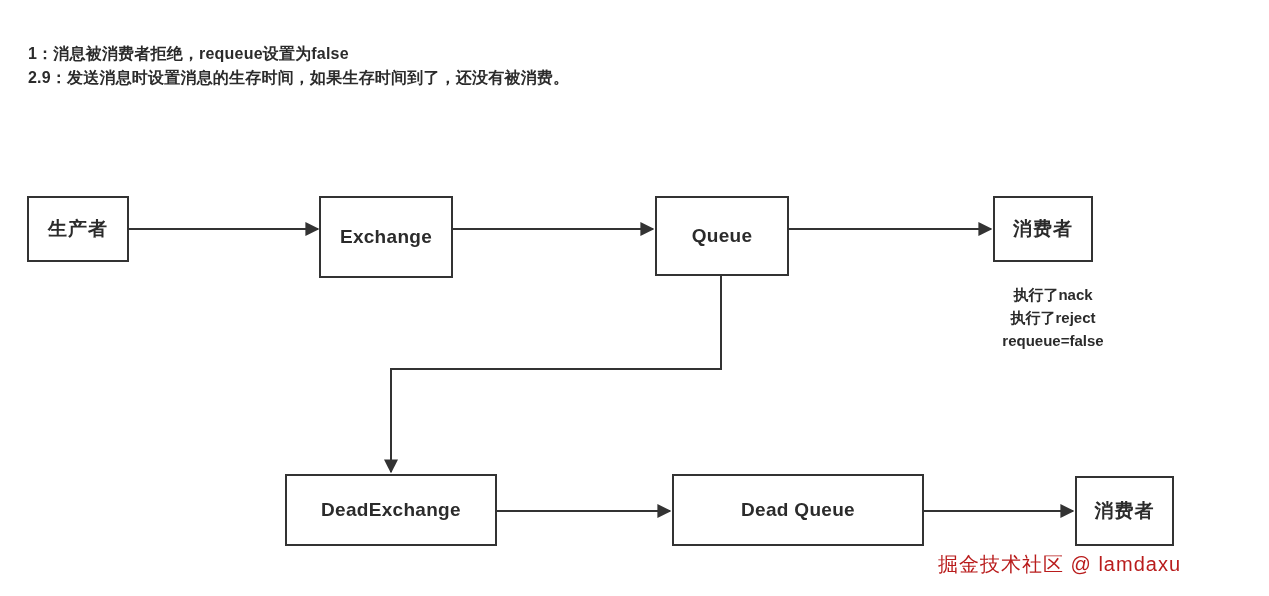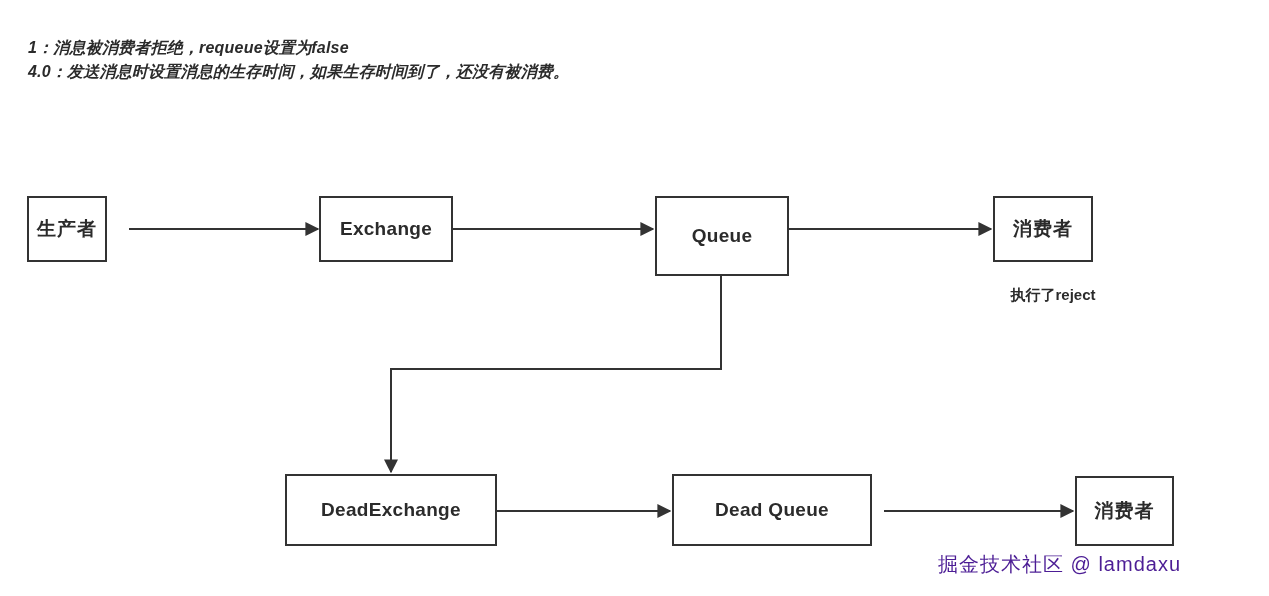--- a/index.html
+++ b/index.html
@@ -13,23 +13,22 @@
     position: relative;
     overflow: hidden;
     font-family: "Liberation Sans", "DejaVu Sans", sans-serif;
     color: #2b2b2b;
   }
 
   
   #notes {
     position: absolute;
     left: 28px;
-    top: 36px;
+    top: 42px;
     width: 1100px;
-    font-style: italic;
   }
   .note-line {
     font-size: 16px;
     font-weight: bold;
     line-height: 24px;
     color: #2b2b2b;
     white-space: nowrap;
     letter-spacing: 0.2px;
   }
 
@@ -80,32 +79,32 @@
     color: #2b2b2b;
     white-space: nowrap;
   }
 
   
   #watermark {
     position: absolute;
     left: 938px;
     top: 551px;
     font-size: 20px;
-    color: #4c1d95;
+    color: #b91c1c;
     white-space: nowrap;
     letter-spacing: 1px;
     user-select: none;
   }
 </style>
 </head>
 <body>
 
 <div id="notes">
   <div class="note-line">1：消息被消费者拒绝，requeue设置为false</div>
-  <div class="note-line">4.0：发送消息时设置消息的生存时间，如果生存时间到了，还没有被消费。</div>
+  <div class="note-line">2.9：发送消息时设置消息的生存时间，如果生存时间到了，还没有被消费。</div>
 </div>
 
 <div id="diagram">
 
   <svg id="edges" viewBox="0 0 1269 596" xmlns="http://www.w3.org/2000/svg">
     <defs>
       <marker id="arrow" viewBox="0 0 10 10" refX="9" refY="5" markerWidth="7" markerHeight="7" orient="auto-start-reverse">
         <path d="M 0 0 L 10 5 L 0 10 z" fill="#333333"></path>
       </marker>
     </defs>
@@ -116,45 +115,47 @@
 
     <line x1="789" y1="229" x2="991" y2="229" stroke="#333333" stroke-width="2" marker-end="url(#arrow)"></line>
 
     <path d="M 721 263 L 721 369 L 391 369 L 391 472" fill="none" stroke="#333333" stroke-width="2" marker-end="url(#arrow)"></path>
 
     <line x1="497" y1="511" x2="670" y2="511" stroke="#333333" stroke-width="2" marker-end="url(#arrow)"></line>
 
     <line x1="884" y1="511" x2="1073" y2="511" stroke="#333333" stroke-width="2" marker-end="url(#arrow)"></line>
   </svg>
 
-  <div class="node cjk" style="left:27px; top:196px; width:80px; height:66px;">
+  <div class="node cjk" style="left:27px; top:196px; width:102px; height:66px;">
     <span>生产者</span>
   </div>
 
-  <div class="node" style="left:319px; top:196px; width:134px; height:66px;">
+  <div class="node" style="left:319px; top:196px; width:134px; height:82px;">
     <span>Exchange</span>
   </div>
 
   <div class="node" style="left:655px; top:196px; width:134px; height:80px;">
     <span>Queue</span>
   </div>
 
   <div class="node cjk" style="left:993px; top:196px; width:100px; height:66px;">
     <span>消费者</span>
   </div>
 
   <div id="nack-note">
+    <div class="ann-line">执行了nack</div>
     <div class="ann-line">执行了reject</div>
+    <div class="ann-line">requeue=false</div>
   </div>
 
   <div class="node" style="left:285px; top:474px; width:212px; height:72px;">
     <span>DeadExchange</span>
   </div>
 
-  <div class="node" style="left:672px; top:474px; width:200px; height:72px;">
+  <div class="node" style="left:672px; top:474px; width:252px; height:72px;">
     <span>Dead Queue</span>
   </div>
 
   <div class="node cjk" style="left:1075px; top:476px; width:99px; height:70px;">
     <span>消费者</span>
   </div>
 
 </div>
 
 <div id="watermark">掘金技术社区 @ lamdaxu</div>

